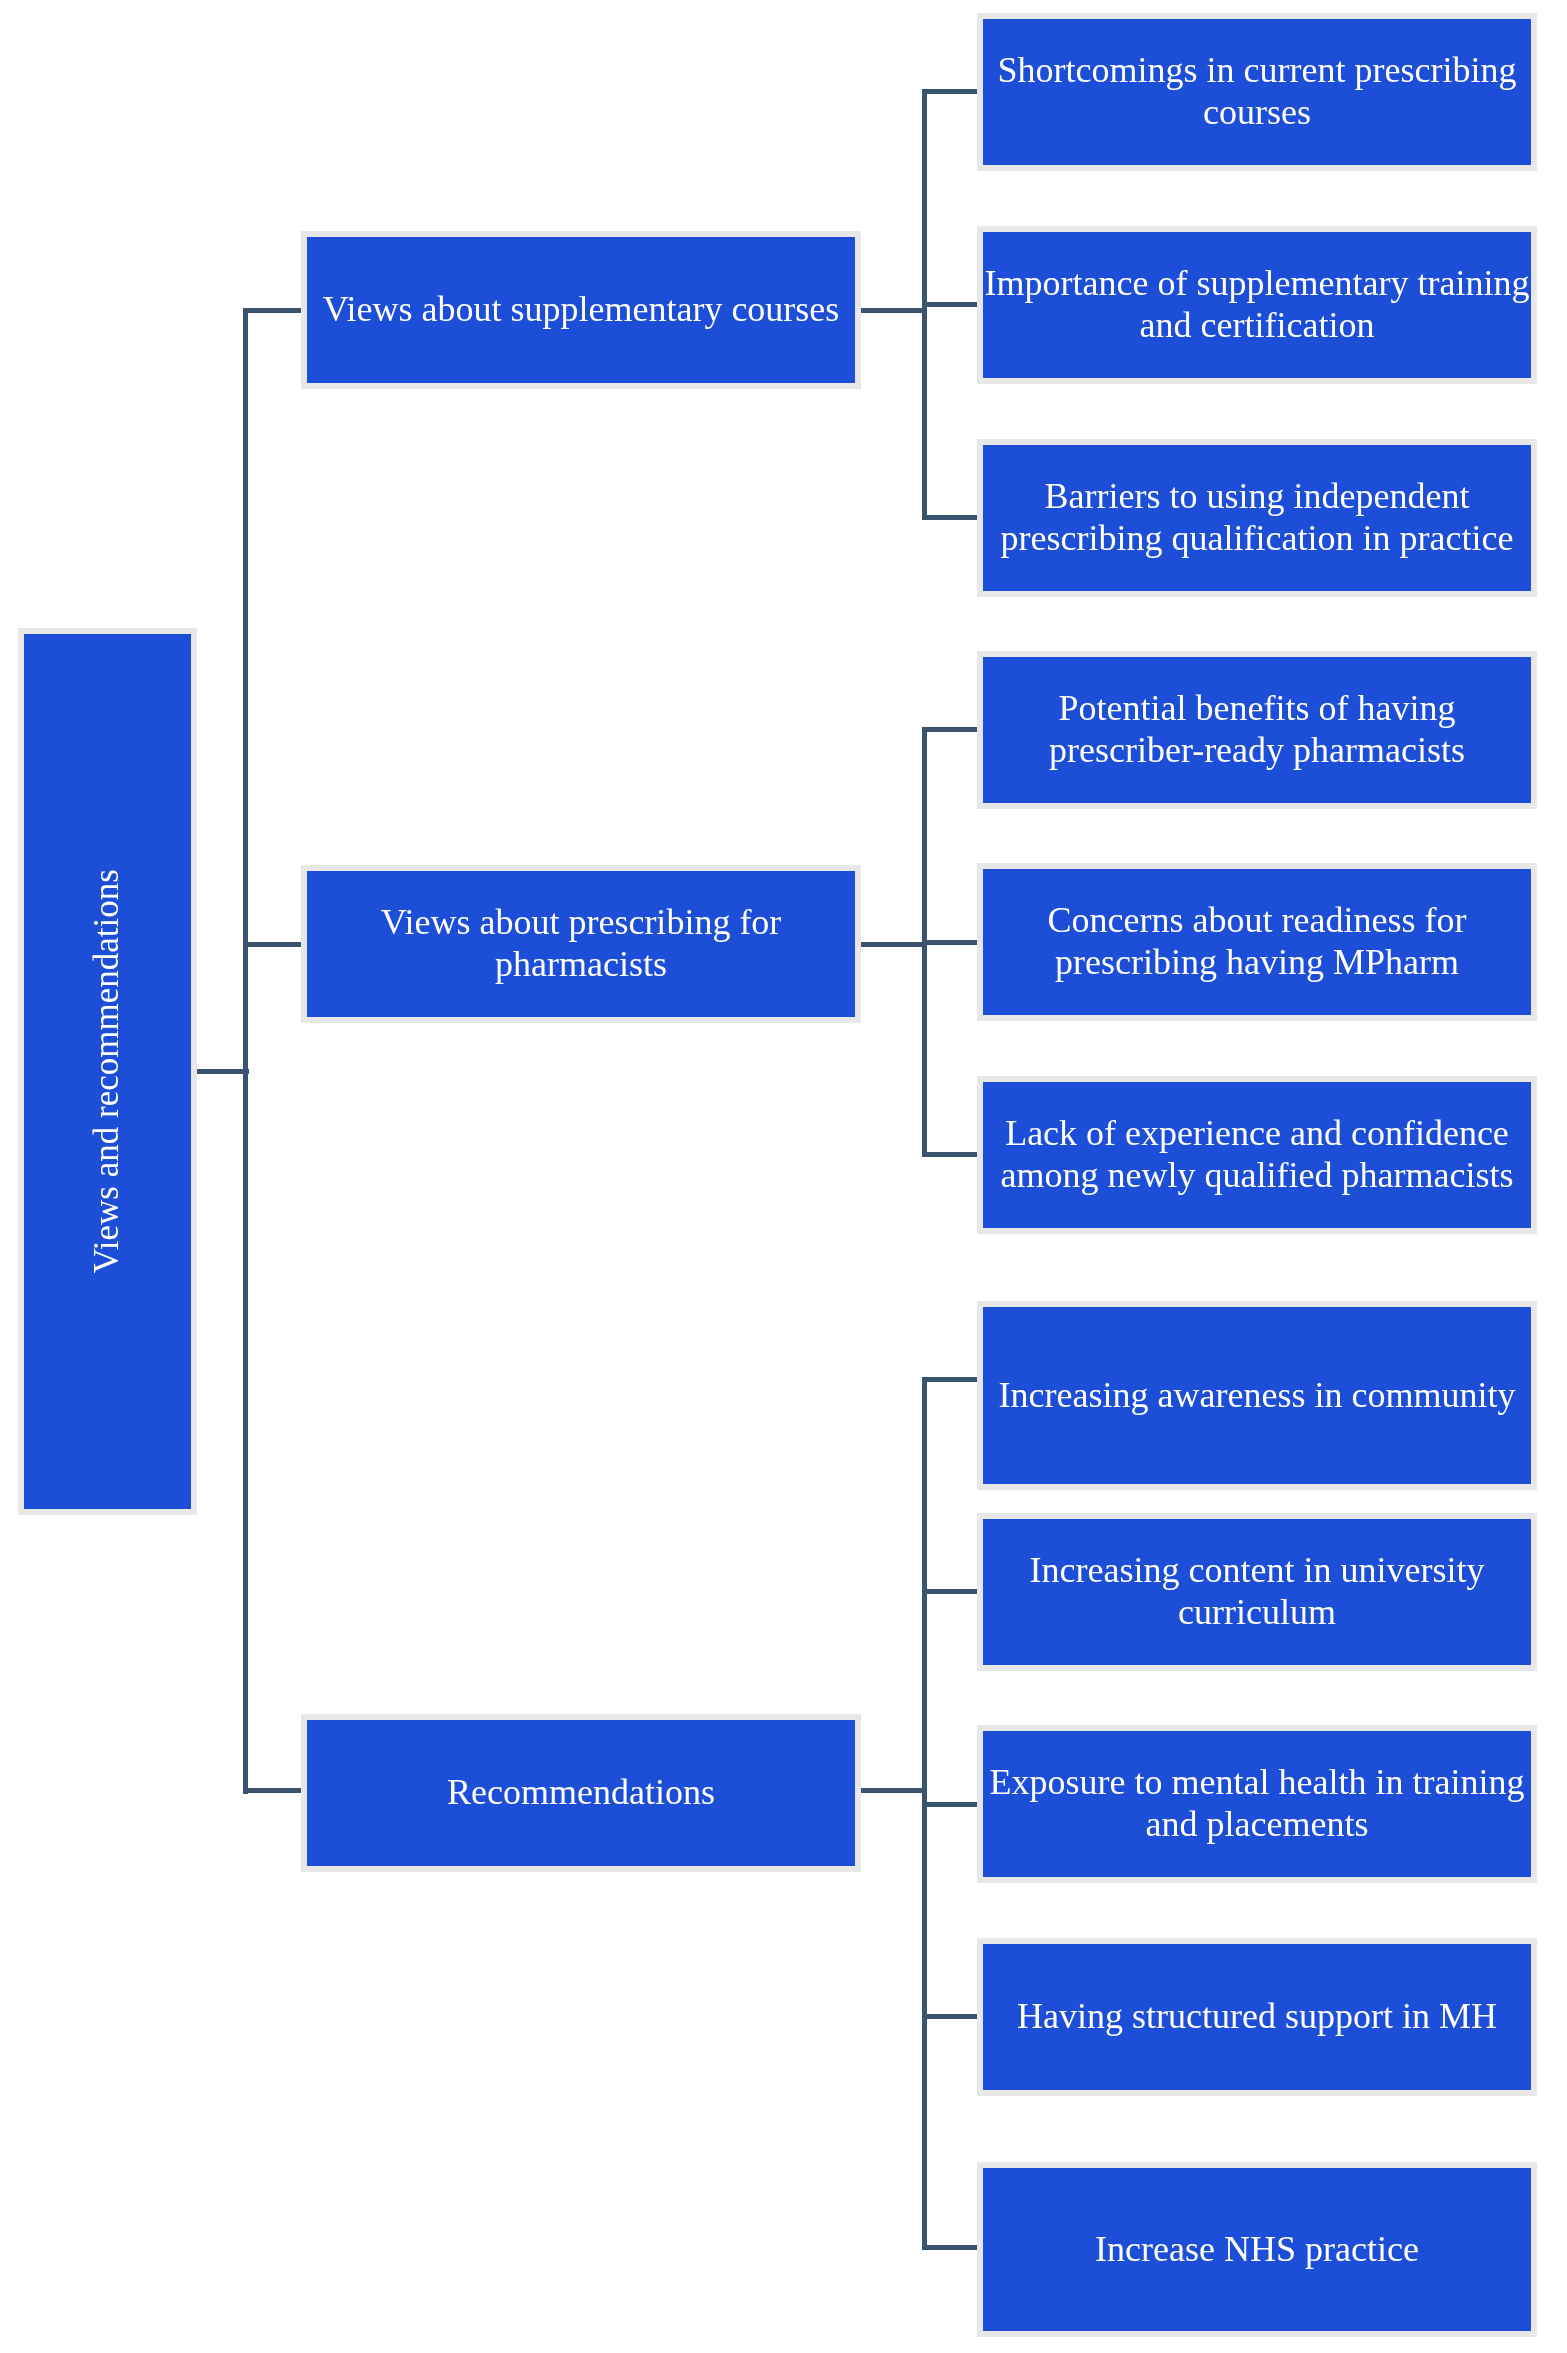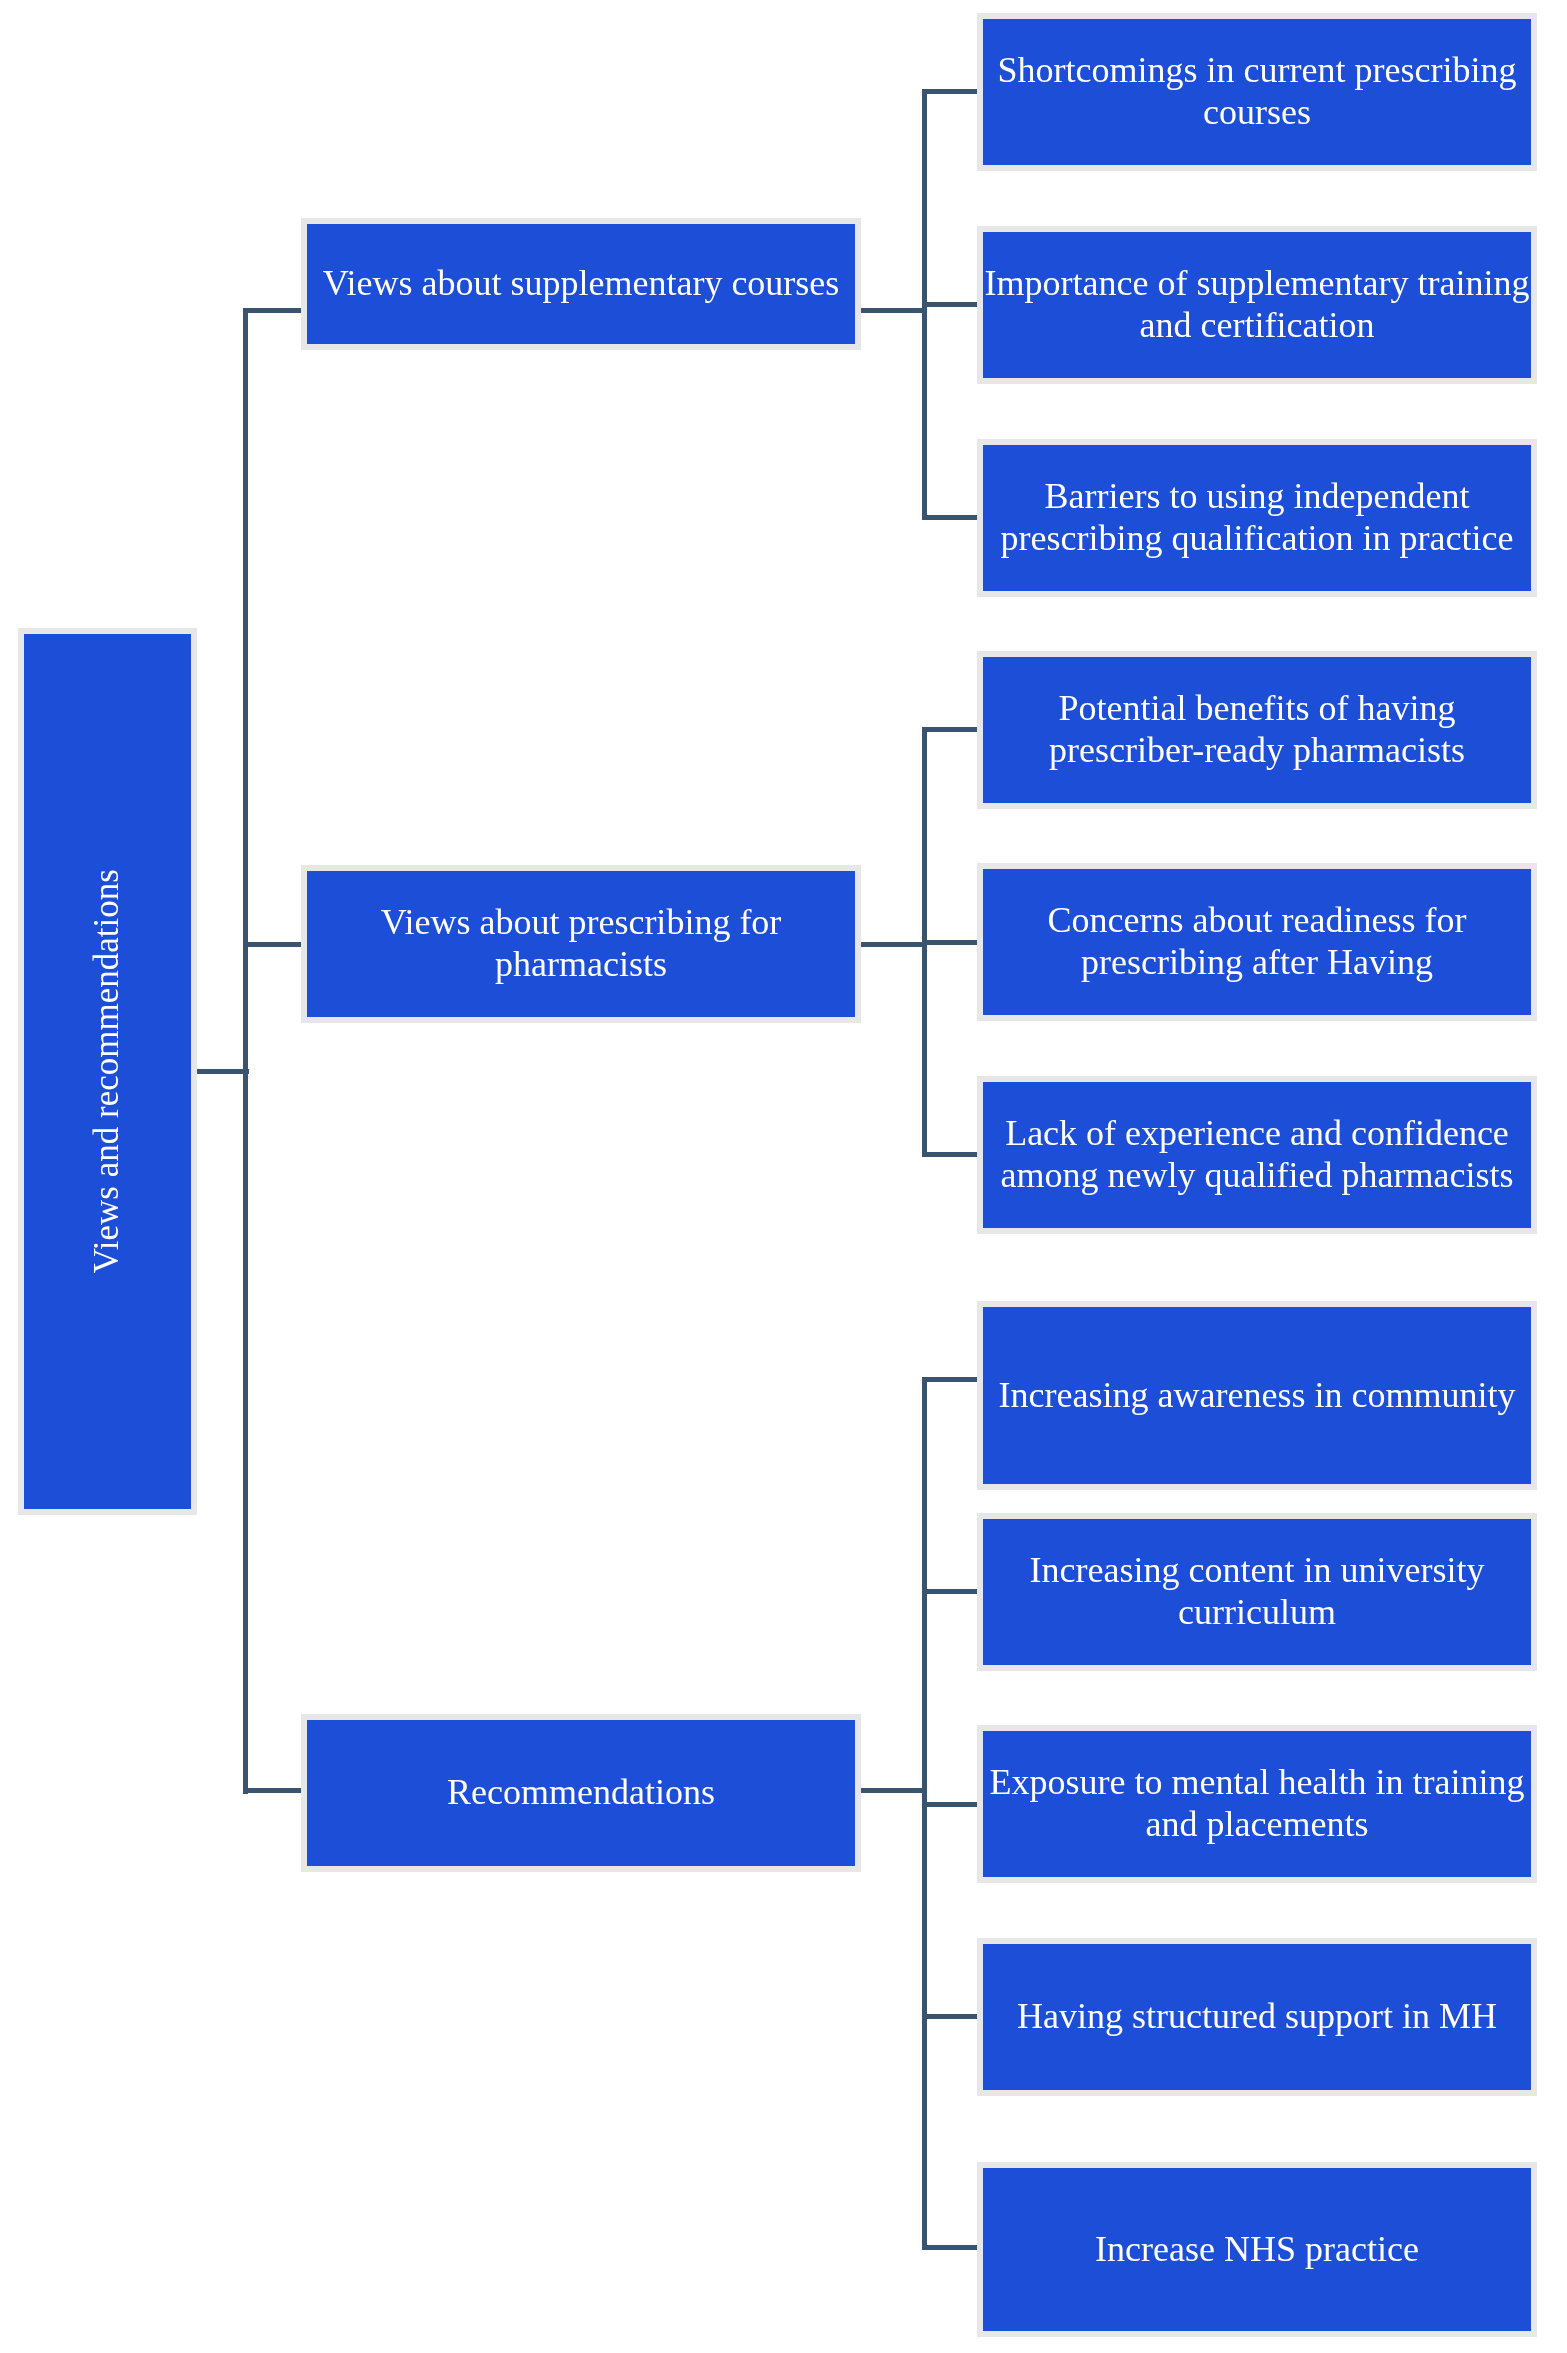--- a/index.html
+++ b/index.html
@@ -34,21 +34,21 @@
     font-size:35px;
   }
   #root-node .txt{
     transform:rotate(-90deg);
     white-space:nowrap;
     width:auto;
   }
 
   
   .l2{left:301px;width:560px;font-size:36px;}
-  #l2-0{top:218px;height:132px;}
+  #l2-0{top:231px;height:158px;}
   #l2-1{top:865px;height:158px;}
   #l2-2{top:1714px;height:158px;}
   #l2-1 .txt{padding:0 1.2px;}
 
   
   .l3{left:977px;width:560px;font-size:36px;}
   #l3-0-0{top:13px;height:158px;}
   #l3-0-1{top:226px;height:158px;}
   #l3-0-2{top:439px;height:158px;}
   #l3-1-0{top:651px;height:158px;}
@@ -120,21 +120,21 @@
     <span class="txt">Importance of supplementary training and certification</span>
   </div>
   <div class="node l3" id="l3-0-2">
     <span class="txt">Barriers to using independent prescribing qualification in practice</span>
   </div>
 
   <div class="node l3" id="l3-1-0">
     <span class="txt">Potential benefits of having prescriber-ready pharmacists</span>
   </div>
   <div class="node l3" id="l3-1-1">
-    <span class="txt">Concerns about readiness for prescribing after Having</span>
+    <span class="txt">Concerns about readiness for prescribing having MPharm</span>
   </div>
   <div class="node l3" id="l3-1-2">
     <span class="txt">Lack of experience and confidence among newly qualified pharmacists</span>
   </div>
 
   <div class="node l3" id="l3-2-0">
     <span class="txt">Increasing awareness in community</span>
   </div>
   <div class="node l3" id="l3-2-1">
     <span class="txt">Increasing content in university curriculum</span>

